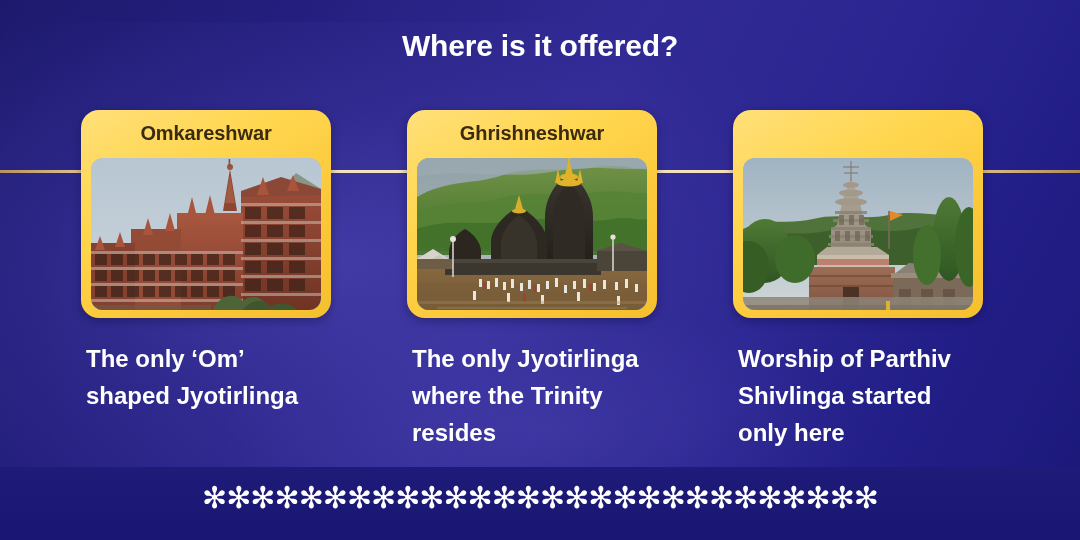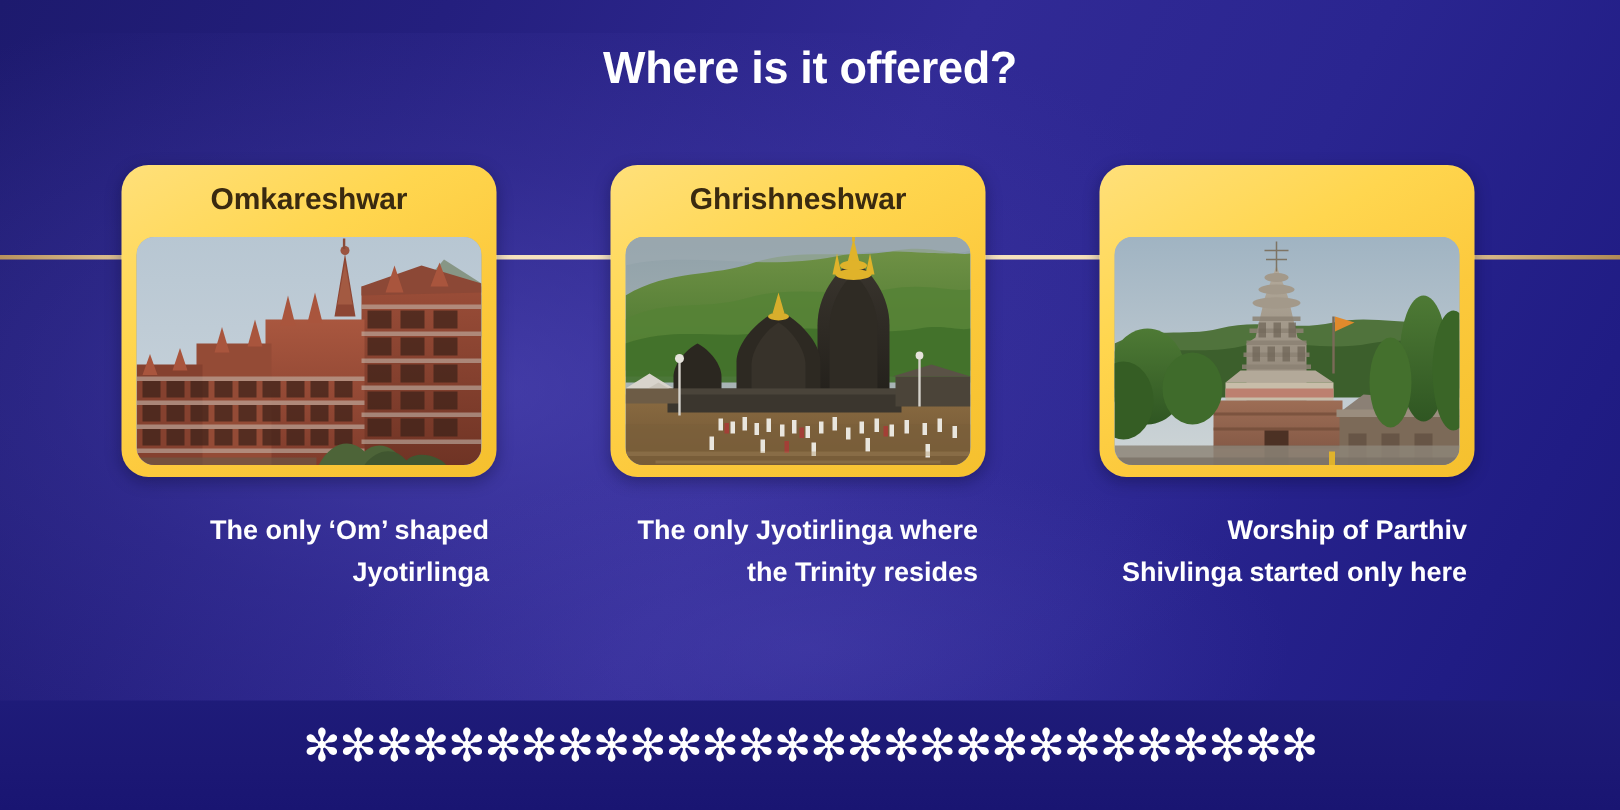--- a/index.html
+++ b/index.html
@@ -97,23 +97,23 @@
     position: absolute;
     left: 10px; right: 10px;
     top: 48px; bottom: 8px;
     border-radius: 12px;
     overflow: hidden;
     background: #9fb0bd;
   }
   .photo svg { display: block; width: 100%; height: 100%; }
   .caption {
     margin-top: 22px;
-    text-align: right;
+    text-align: left;
     color: #ffffff;
-    font-size: 18px;
+    font-size: 24px;
     font-weight: bold;
     line-height: 1.55;
     width: 240px;
   }
   
   .flowers {
     position: absolute;
     left: 0; right: 0;
     top: 483px;
     text-align: center;

